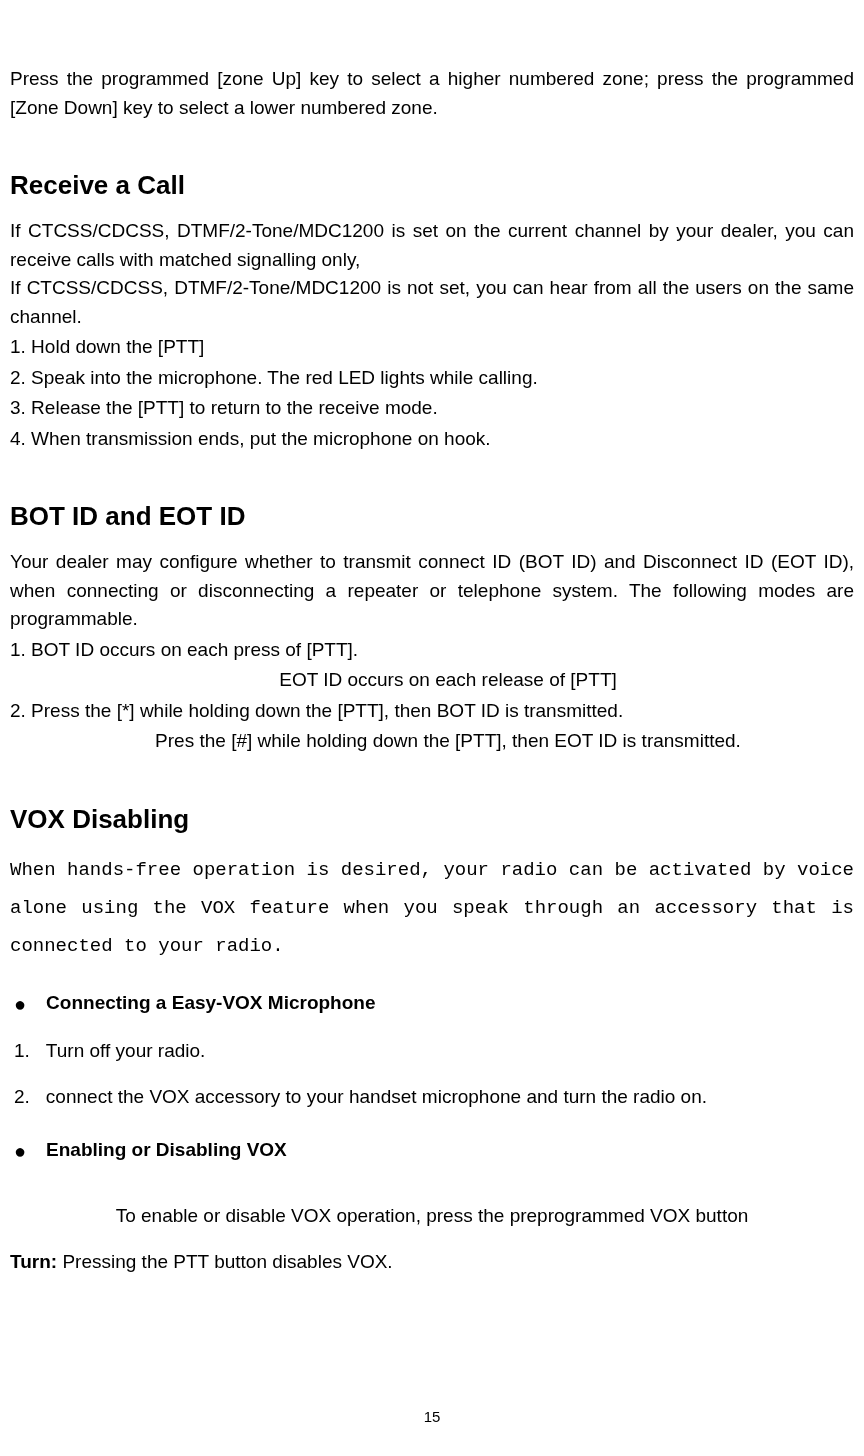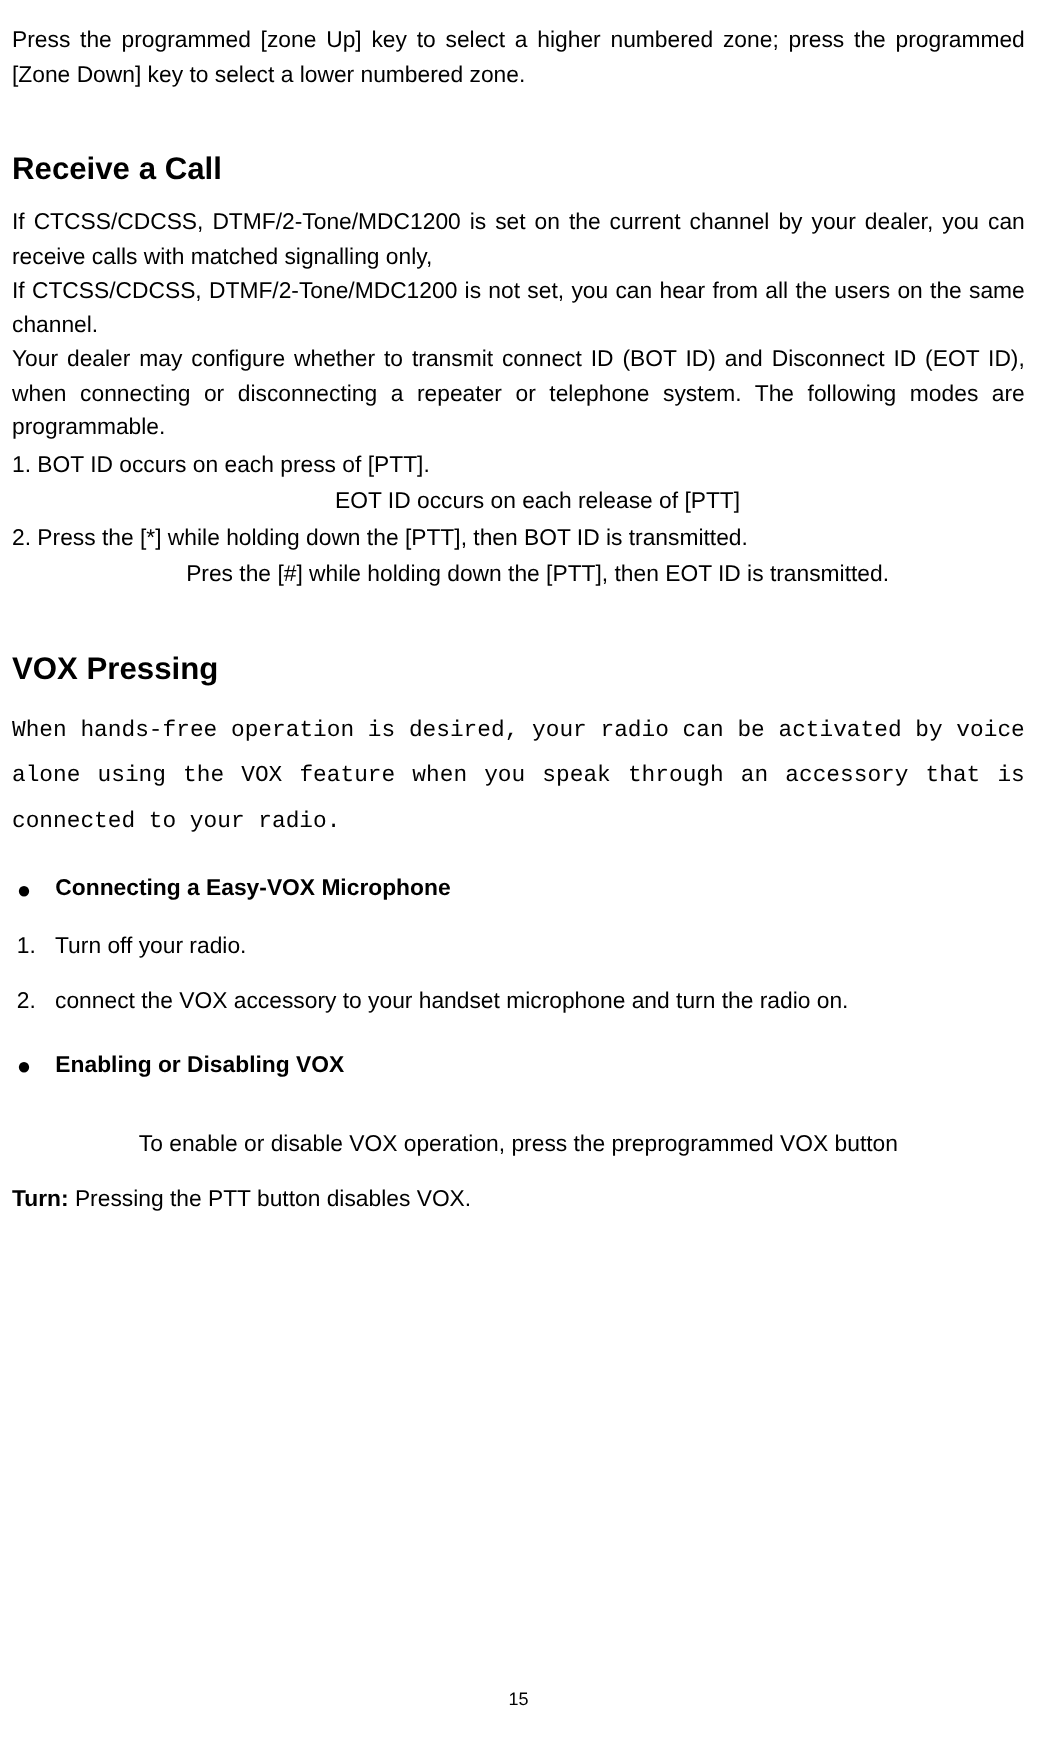--- a/index.html
+++ b/index.html
@@ -22,20 +22,21 @@
       width: 100%;
     }
     .para {
       text-align: justify;
       text-justify: inter-word;
       margin-bottom: 0;
     }
     .para-intro {
       text-align: justify;
       text-justify: inter-word;
+      margin-top: 45px;
     }
     h2 {
       font-size: 26px;
       font-weight: bold;
       margin-top: 44px;
       margin-bottom: 12px;
     }
     .section-body {
       margin-bottom: 0;
     }
@@ -95,30 +96,37 @@
 
 <div class="content">
   <p class="para-intro">Press the programmed [zone Up] key to select a higher numbered zone; press the programmed [Zone Down] key to select a lower numbered zone.</p>
 
   <h2>Receive a Call</h2>
   <div class="section-body">
     <p class="para">If CTCSS/CDCSS, DTMF/2-Tone/MDC1200 is set on the current channel by your dealer, you can receive calls with matched signalling only,</p>
     <p class="para">If CTCSS/CDCSS, DTMF/2-Tone/MDC1200 is not set, you can hear from all the users on the same channel.</p>
   </div>
 
+  <div class="section-body">
+    <div class="list-item">1. Hold down the [PTT]</div>
+    <div class="list-item">2. Speak into the microphone. The red LED lights while calling.</div>
+    <div class="list-item">3. Release the [PTT] to return to the receive mode.</div>
+    <div class="list-item">4. When transmission ends, put the microphone on hook.</div>
+  </div>
 
+  <h2>BOT ID and EOT ID</h2>
   <div class="section-body">
     <p class="para">Your dealer may configure whether to transmit connect ID (BOT ID) and Disconnect ID (EOT ID), when connecting or disconnecting a repeater or telephone system. The following modes are programmable.</p>
     <div class="list-item">1. BOT ID occurs on each press of [PTT].</div>
     <div class="list-item indent">EOT ID occurs on each release of [PTT]</div>
     <div class="list-item">2. Press the [*] while holding down the [PTT], then BOT ID is transmitted.</div>
     <div class="list-item indent">Pres the [#] while holding down the [PTT], then EOT ID is transmitted.</div>
   </div>
 
-  <h2>VOX Pressing</h2>
+  <h2>VOX Disabling</h2>
   <p class="vox-para">When hands-free operation is desired, your radio can be activated by voice alone using the VOX feature when you speak through an accessory that is connected to your radio.</p>
 
   <div class="sub-heading">
     <span class="bullet">●</span>
     <span>Connecting a Easy-VOX Microphone</span>
   </div>
 
   <div class="numbered-item">
     <span class="num">1.</span>
     <span>Turn off your radio.</span>

